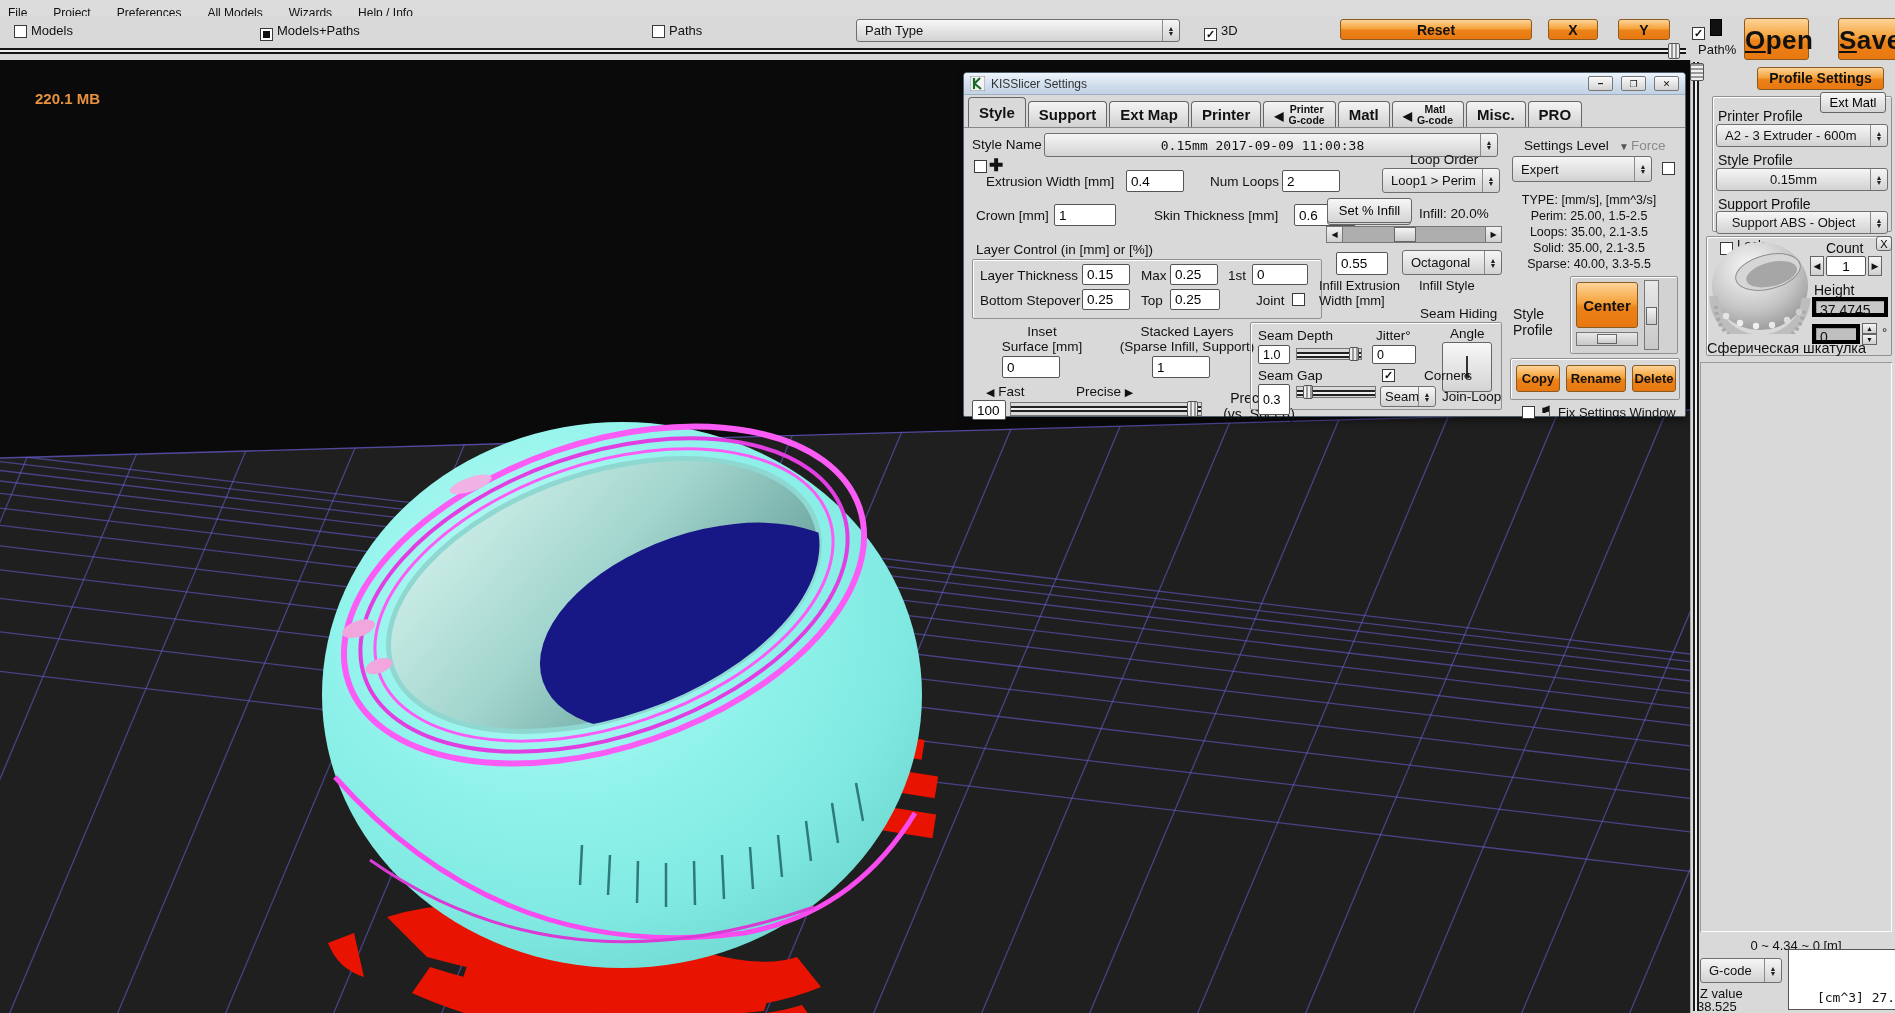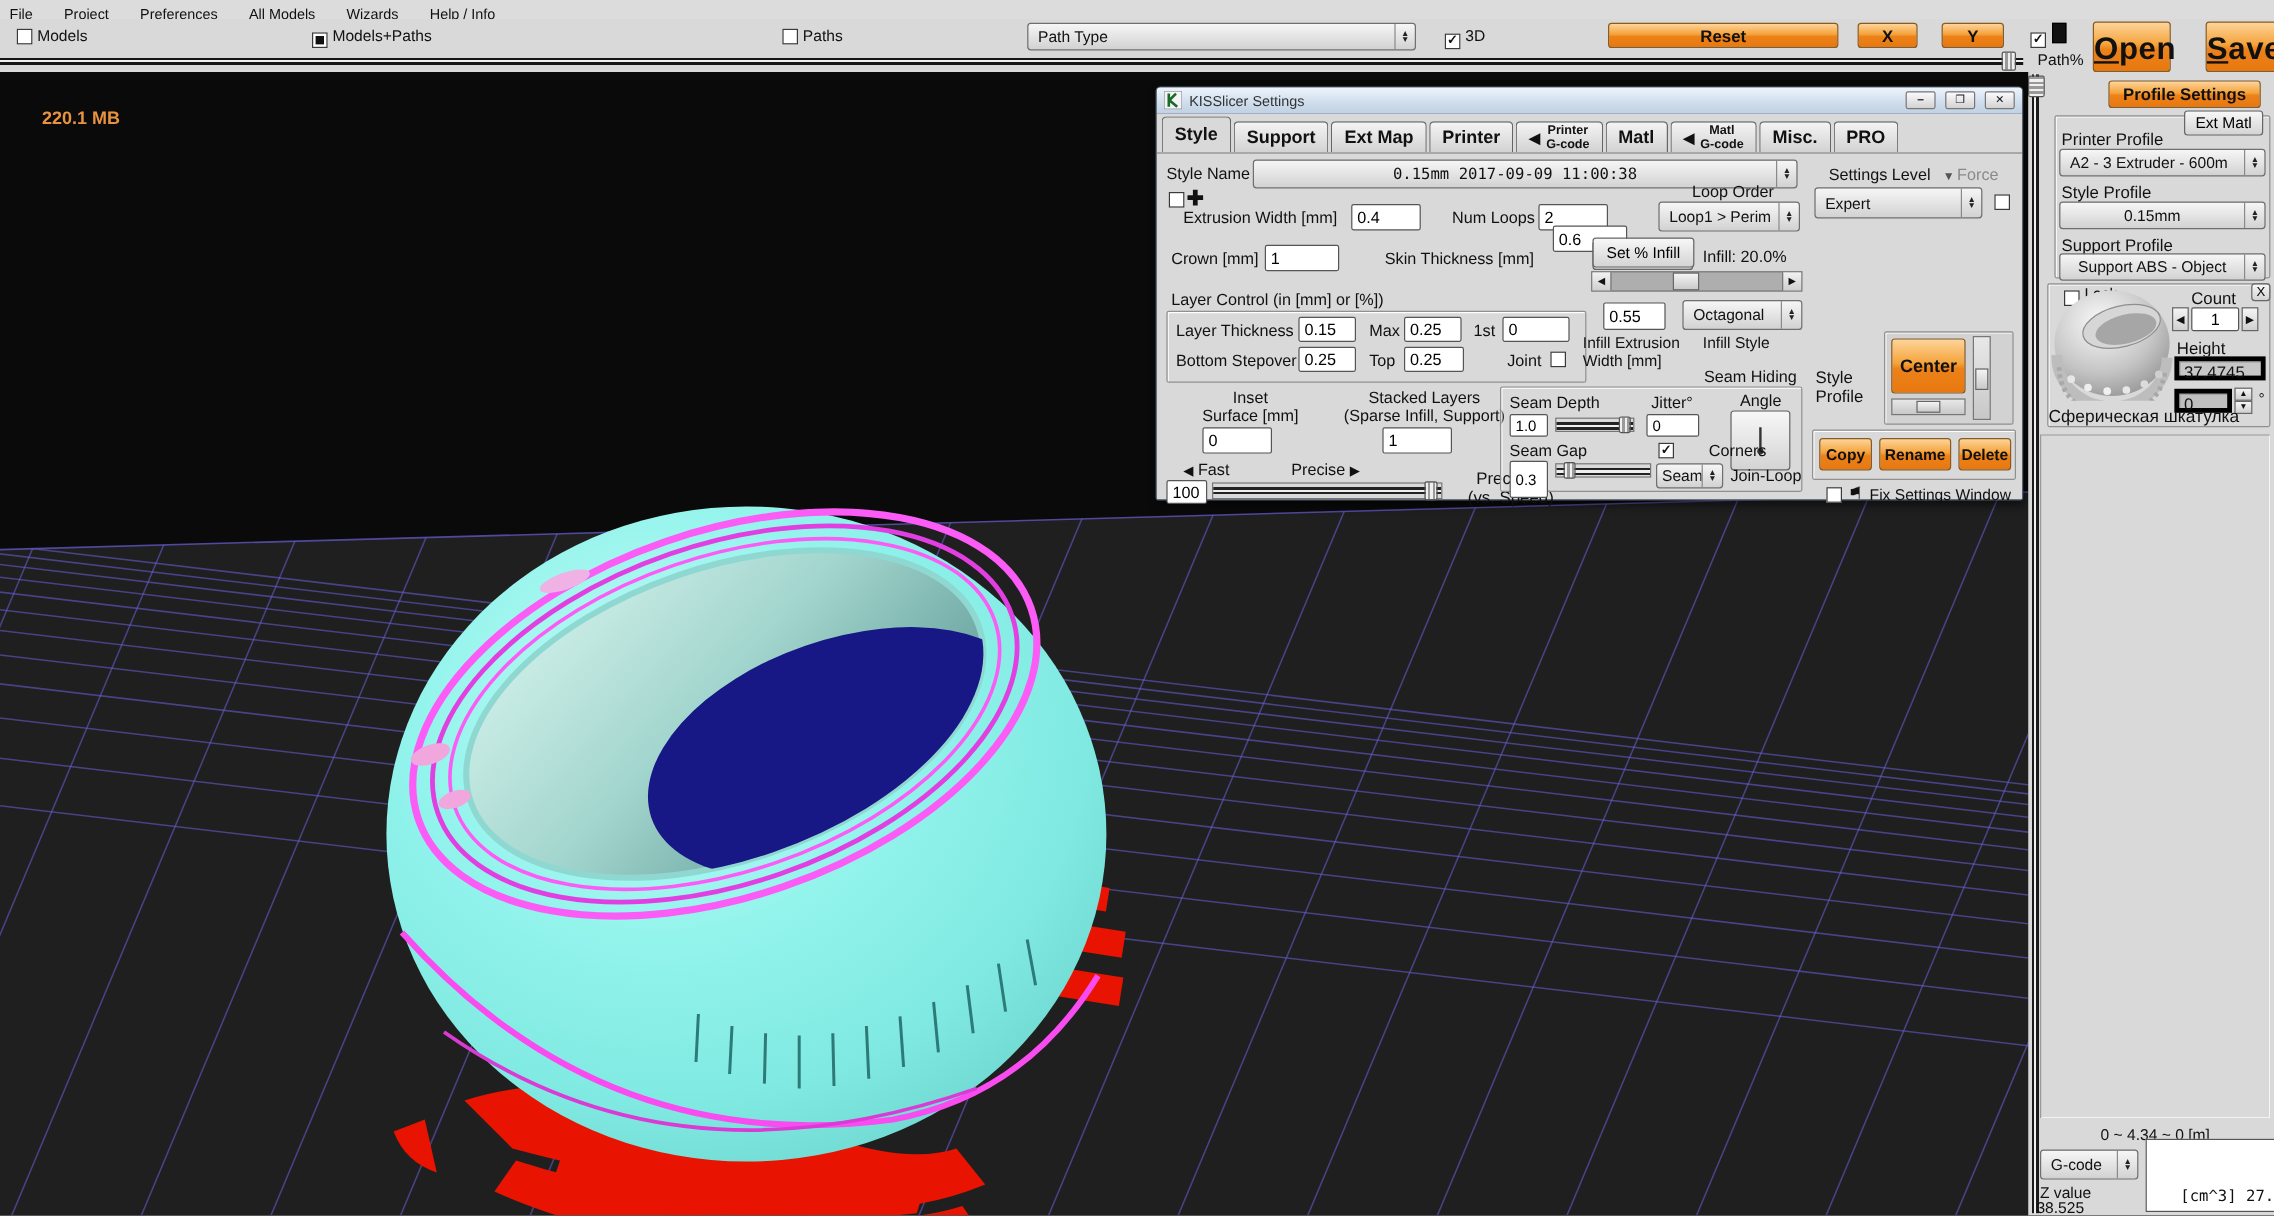--- a/index.html
+++ b/index.html
@@ -4,21 +4,21 @@
 <style>
   * { margin:0; padding:0; box-sizing:border-box; }
   html,body { background:#444; }
   .screen{
     position:relative; width:1895px; height:1013px; overflow:hidden;
     font-family:"Liberation Sans", sans-serif; background:#d9d9d9; color:#111;
   }
   .abs{ position:absolute; }
 
   
-  .menubar{ left:0; top:0; width:1895px; height:26px; background:#dcdcdc; border-bottom:3px solid #a16207;
+  .menubar{ left:0; top:0; width:1895px; height:26px; background:#dcdcdc; border-bottom:1px solid #a16207;
     display:flex; gap:26px; padding-left:8px; align-items:center; font-size:12px; }
   .menu-item{ cursor:default; }
   .toolbar{ left:0; top:16px; width:1895px; height:28px; background:#d9d9d9; }
   .cb{ display:inline-flex; width:13px; height:13px; background:#fff; border:1px solid #3a3a3a;
        align-items:center; justify-content:center; vertical-align:-2px; }
   .cb.checked::before{ content:"✓"; font-size:11px; font-weight:bold; color:#111; line-height:1; }
   .cb.dotted::before{ content:""; width:7px; height:7px; background:#111; }
   .tb-label{ font-size:13px; margin-left:4px; vertical-align:1px; }
   .select{ background:linear-gradient(#f6f6f6,#d2d2d2); border:1px solid #6f6f6f; border-radius:3px;
            display:flex; align-items:center; font-size:13px; }
@@ -308,21 +308,21 @@
       </div>
 
       <span class="lbl" style="left:22px;top:46px;text-align:center;">Extrusion Width [mm]</span>
       <input class="input" style="left: 162px; top: 42px; width: 58px; height: 22px;" value="0.4">
       <span class="lbl" style="left:246px;top:46px;">Num Loops</span>
       <input class="input" style="left: 318px; top: 42px; width: 58px; height: 22px;" value="2">
 
       <span class="lbl" style="left:12px;top:80px;">Crown [mm]</span>
       <input class="input" style="left: 90px; top: 76px; width: 62px; height: 22px;" value="1">
       <span class="lbl" style="left:190px;top:80px;">Skin Thickness [mm]</span>
-      <input class="input" style="left: 330px; top: 60px; width: 62px; height: 22px;" value="0.6">
+      <input class="input" style="left: 330px; top: 76px; width: 62px; height: 22px;" value="0.6">
 
       <button class="btn-gray" style="left:363px;top:73px;width:84px;height:24px;" hidden="">Set % Infill</button>
 
       <span class="lbl" style="left:12px;top:114px;">Layer Control (in [mm] or [%])</span>
       <div class="groupbox" style="left:8px;top:131px;width:350px;height:60px;"></div>
       <span class="lbl" style="left:16px;top:140px;">Layer Thickness</span>
       <input class="input" style="left: 118px; top: 136px; width: 48px; height: 21px;" value="0.15">
       <span class="lbl" style="left:177px;top:140px;">Max</span>
       <input class="input" style="left: 206px; top: 136px; width: 48px; height: 21px;" value="0.25">
       <span class="lbl" style="left:264px;top:140px;">1st</span>
@@ -407,20 +407,27 @@
       <span class="lbl" style="left:478px;top:261px;">Join-Loop</span>
 
       <span class="lbl" style="left:560px;top:10px;">Settings Level</span>
       <span class="lbl gray-txt" style="left:655px;top:10px;"><span class="force-arrow-icon"></span><span>Force</span></span>
       <div class="abs select" style="left:548px;top:28px;width:140px;height:26px;">
         <span class="sel-text">Expert</span>
         <span class="spin"></span>
       </div>
       <span class="abs cb" style="left:698px;top:34px;"></span>
 
+      <div class="abs" style="left:545px;top:64px;width:160px;text-align:center;font-size:12.5px;line-height:16px;">
+        <div>TYPE: [mm/s], [mm^3/s]</div>
+        <div>Perim:  25.00,  1.5-2.5</div>
+        <div>Loops:  35.00,  2.1-3.5</div>
+        <div>Solid:  35.00,  2.1-3.5</div>
+        <div>Sparse: 40.00,  3.3-5.5</div>
+      </div>
 
       <div class="groupbox" style="left:606px;top:148px;width:108px;height:78px;background:#d2d2d2;"></div>
       <button class="abs orange-btn" style="left:612px;top:154px;width:62px;height:46px;font-size:15px;">Center</button>
       <div class="scrollbar" style="left:680px;top:152px;width:15px;height:70px;flex-direction:column;background:linear-gradient(#e8e8e8,#c8c8c8);">
         <span class="sb-thumb abs" style="left:1px;top:26px;width:11px;height:18px;"></span>
       </div>
       <div class="scrollbar" style="left:612px;top:204px;width:62px;height:14px;background:linear-gradient(#e8e8e8,#c8c8c8);">
         <span class="sb-thumb abs" style="left:20px;top:1px;width:20px;height:10px;"></span>
       </div>
       <span class="lbl" style="left:549px;top:178px;font-size:14px;">

